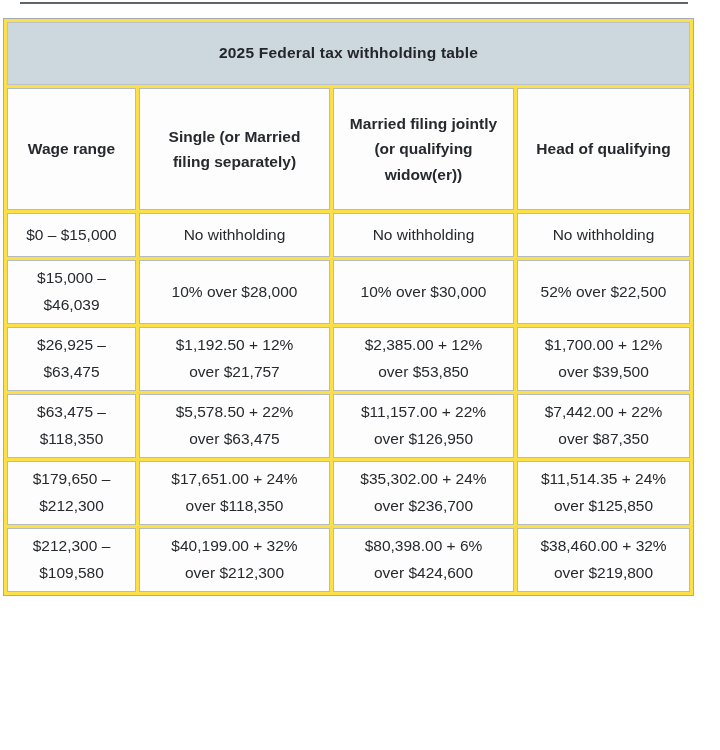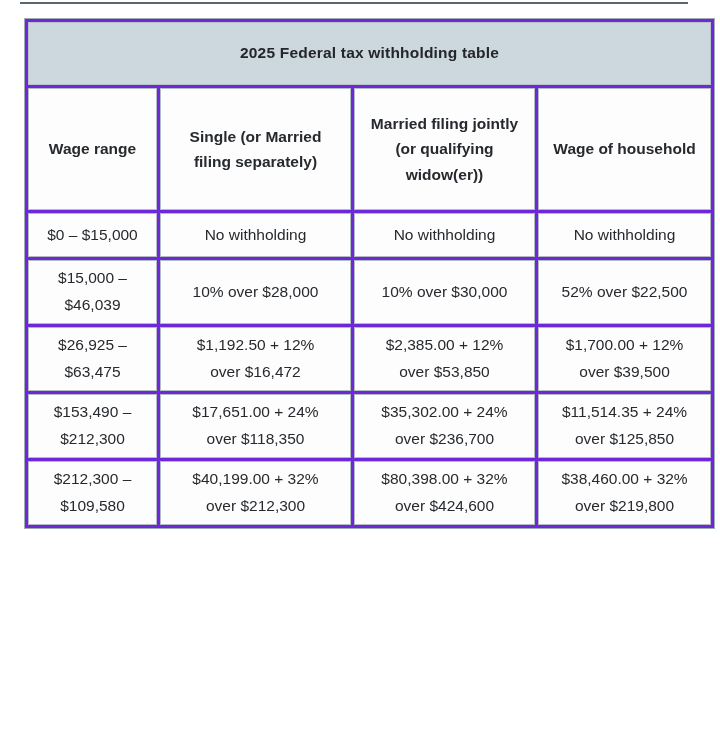--- a/index.html
+++ b/index.html
@@ -17,28 +17,28 @@
   .top-rule {
     position: absolute;
     top: 2px;
     left: 20px;
     width: 668px;
     height: 2px;
     background: #5d666d;
   }
   table.tax-table {
     position: absolute;
-    left: 24px;
+    left: 3px;
     top: 18px;
     width: 691px;
     table-layout: fixed;
     border-collapse: separate;
     border-spacing: 3px;
     border: 1px solid #a3acb3;
-    background: #6d28d9;
+    background: #fde047;
   }
   table.tax-table th,
   table.tax-table td {
     box-sizing: border-box;
     border: 1px solid #b4bcc2;
     background: #fdfdfd;
     font-size: 15.5px;
     line-height: 1.72;
     vertical-align: middle;
     text-align: center;
@@ -86,60 +86,70 @@
     <tr>
       <td colspan="4" class="title-cell">2025 Federal tax withholding table</td>
     </tr>
     <tr class="header-row">
       <th class="col-wage-head">Wage range</th>
       <th>Single (or Married
 filing separately)</th>
       <th>Married filing jointly
 (or qualifying
 widow(er))</th>
-      <th>Wage of household</th>
+      <th>Head of qualifying</th>
     </tr>
 
     <tr class="data-row row-short">
       <td class="col-wage">$0 – $15,000</td>
       <td>No withholding</td>
       <td>No withholding</td>
       <td>No withholding</td>
     </tr>
     <tr class="data-row">
       <td class="col-wage">$15,000 –
 $46,039</td>
       <td>10% over $28,000</td>
       <td>10% over $30,000</td>
       <td>52% over $22,500</td>
     </tr>
     <tr class="data-row">
       <td class="col-wage">$26,925 –
 $63,475</td>
       <td>$1,192.50 + 12%
-over $16,472</td>
+over $21,757</td>
       <td>$2,385.00 + 12%
 over $53,850</td>
       <td>$1,700.00 + 12%
 over $39,500</td>
     </tr>
     <tr class="data-row">
-      <td class="col-wage">$153,490 –
+      <td class="col-wage">$63,475 –
+$118,350</td>
+      <td>$5,578.50 + 22%
+over $63,475</td>
+      <td>$11,157.00 + 22%
+over $126,950</td>
+      <td>$7,442.00 + 22%
+over $87,350</td>
+    </tr>
+    <tr class="data-row">
+      <td class="col-wage">$179,650 –
 $212,300</td>
       <td>$17,651.00 + 24%
 over $118,350</td>
       <td>$35,302.00 + 24%
 over $236,700</td>
       <td>$11,514.35 + 24%
 over $125,850</td>
     </tr>
     <tr class="data-row">
       <td class="col-wage">$212,300 –
 $109,580</td>
       <td>$40,199.00 + 32%
 over $212,300</td>
-      <td>$80,398.00 + 32%
+      <td>$80,398.00 + 6%
 over $424,600</td>
       <td>$38,460.00 + 32%
 over $219,800</td>
     </tr>
   </tbody>
 </table>
 
 </body></html>

